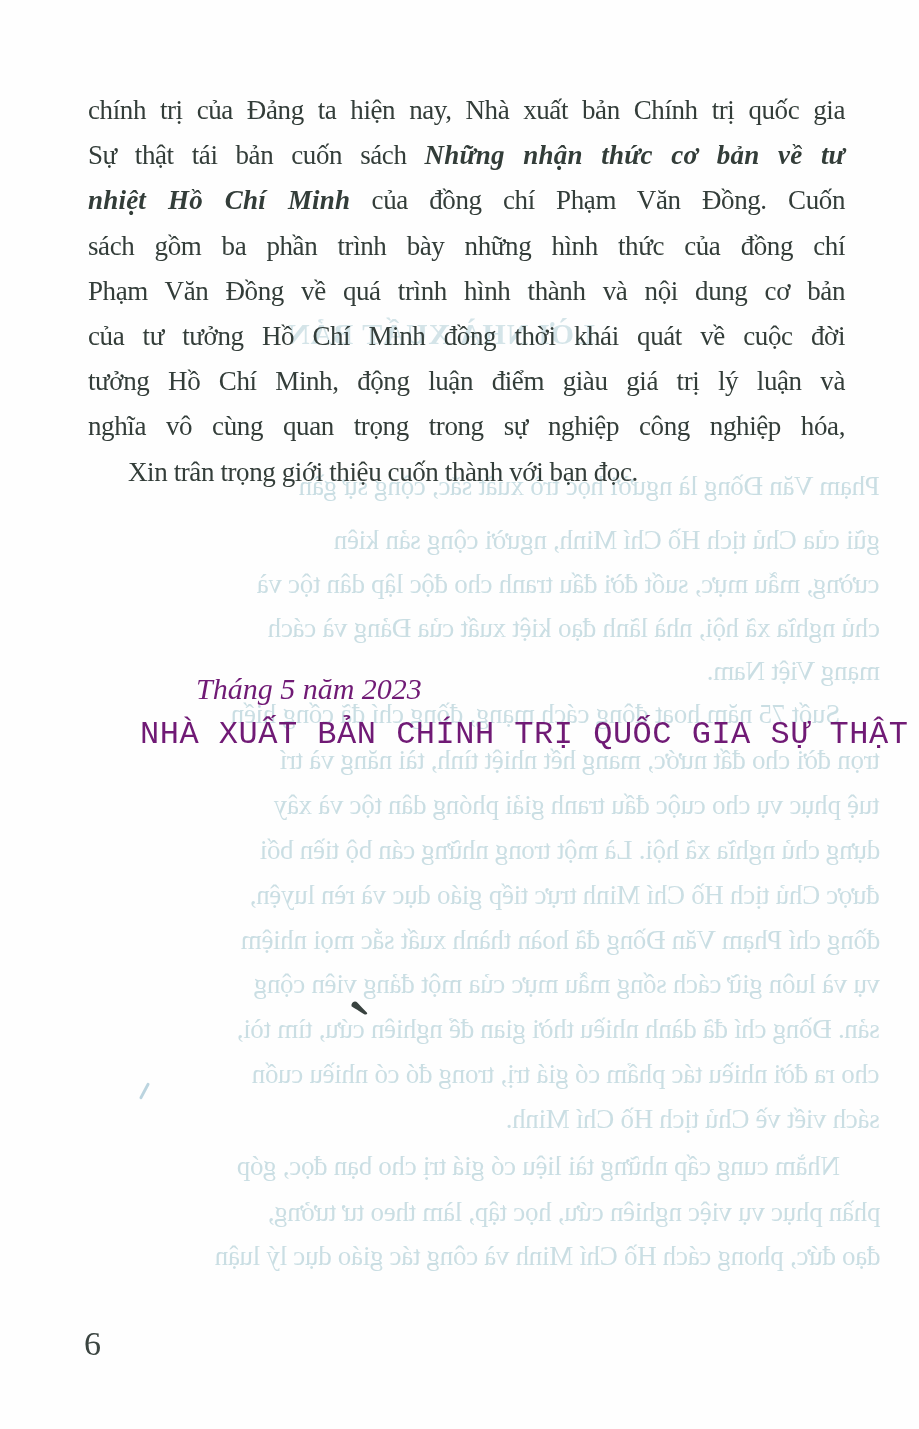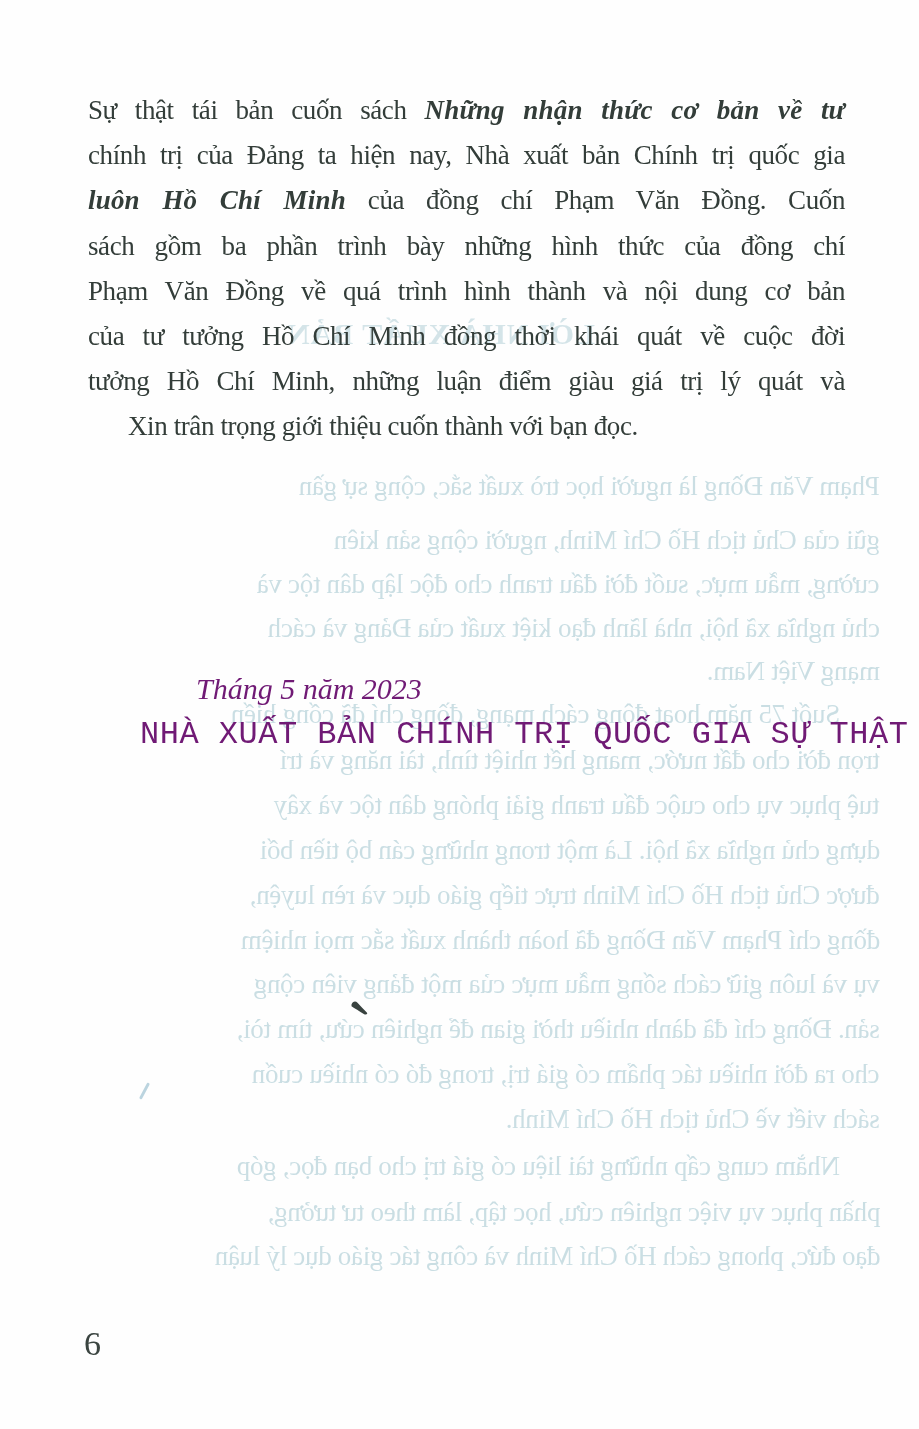--- a/index.html
+++ b/index.html
@@ -134,27 +134,28 @@
       <div class="bleed-line" style="top: 968px; right: 0px;">vụ và luôn giữ cách sống mẫu mực của một đảng viên cộng</div>
       <div class="bleed-line" style="top: 1013px; right: 0px;">sản. Đồng chí đã dành nhiều thời gian để nghiên cứu, tìm tòi,</div>
       <div class="bleed-line" style="top: 1058px; right: 0px;">cho ra đời nhiều tác phẩm có giá trị, trong đó có nhiều cuốn</div>
       <div class="bleed-line" style="top: 1103px; right: 0px;">sách viết về Chủ tịch Hồ Chí Minh.</div>
       <div class="bleed-line" style="top: 1150px; right: 40px;">Nhằm cung cấp những tài liệu có giá trị cho bạn đọc, góp</div>
       <div class="bleed-line" style="top: 1196px; right: 0px;">phần phục vụ việc nghiên cứu, học tập, làm theo tư tưởng,</div>
       <div class="bleed-line" style="top: 1240px; right: 0px;">đạo đức, phong cách Hồ Chí Minh và công tác giáo dục lý luận</div>
     </div>
 
   <div class="main-text" id="mainlines">
+      <div class="line just"><span>chính trị của Đảng ta hiện nay, Nhà xuất bản Chính trị quốc gia</span></div>
       <div class="line just"><span>Sự thật tái bản cuốn sách </span><span class="bi">Những nhận thức cơ bản về tư</span></div>
-      <div class="line just"><span>chính trị của Đảng ta hiện nay, Nhà xuất bản Chính trị quốc gia</span></div>
-      <div class="line just"><span class="bi">luôn Hồ Chí Minh</span><span> của đồng chí Phạm Văn Đồng. Cuốn</span></div>
+      <div class="line just"><span class="bi">nhiệt Hồ Chí Minh</span><span> của đồng chí Phạm Văn Đồng. Cuốn</span></div>
       <div class="line just"><span>sách gồm ba phần trình bày những hình thức của đồng chí</span></div>
       <div class="line just"><span>Phạm Văn Đồng về quá trình hình thành và nội dung cơ bản</span></div>
       <div class="line just"><span>của tư tưởng Hồ Chí Minh đồng thời khái quát về cuộc đời</span></div>
-      <div class="line just"><span>tưởng Hồ Chí Minh, những luận điểm giàu giá trị lý quát và</span></div>
+      <div class="line just"><span>tưởng Hồ Chí Minh, động luận điểm giàu giá trị lý luận và</span></div>
+      <div class="line just"><span>nghĩa vô cùng quan trọng trong sự nghiệp công nghiệp hóa,</span></div>
       <div class="line indent"><span>Xin trân trọng giới thiệu cuốn thành với bạn đọc.</span></div>
     </div>
 
   <div class="sign-block">
     <div class="date-line">Tháng 5 năm 2023</div>
     <div class="publisher-line">NHÀ XUẤT BẢN CHÍNH TRỊ QUỐC GIA SỰ THẬT</div>
   </div>
 
   <div class="page-number">6</div>
 

